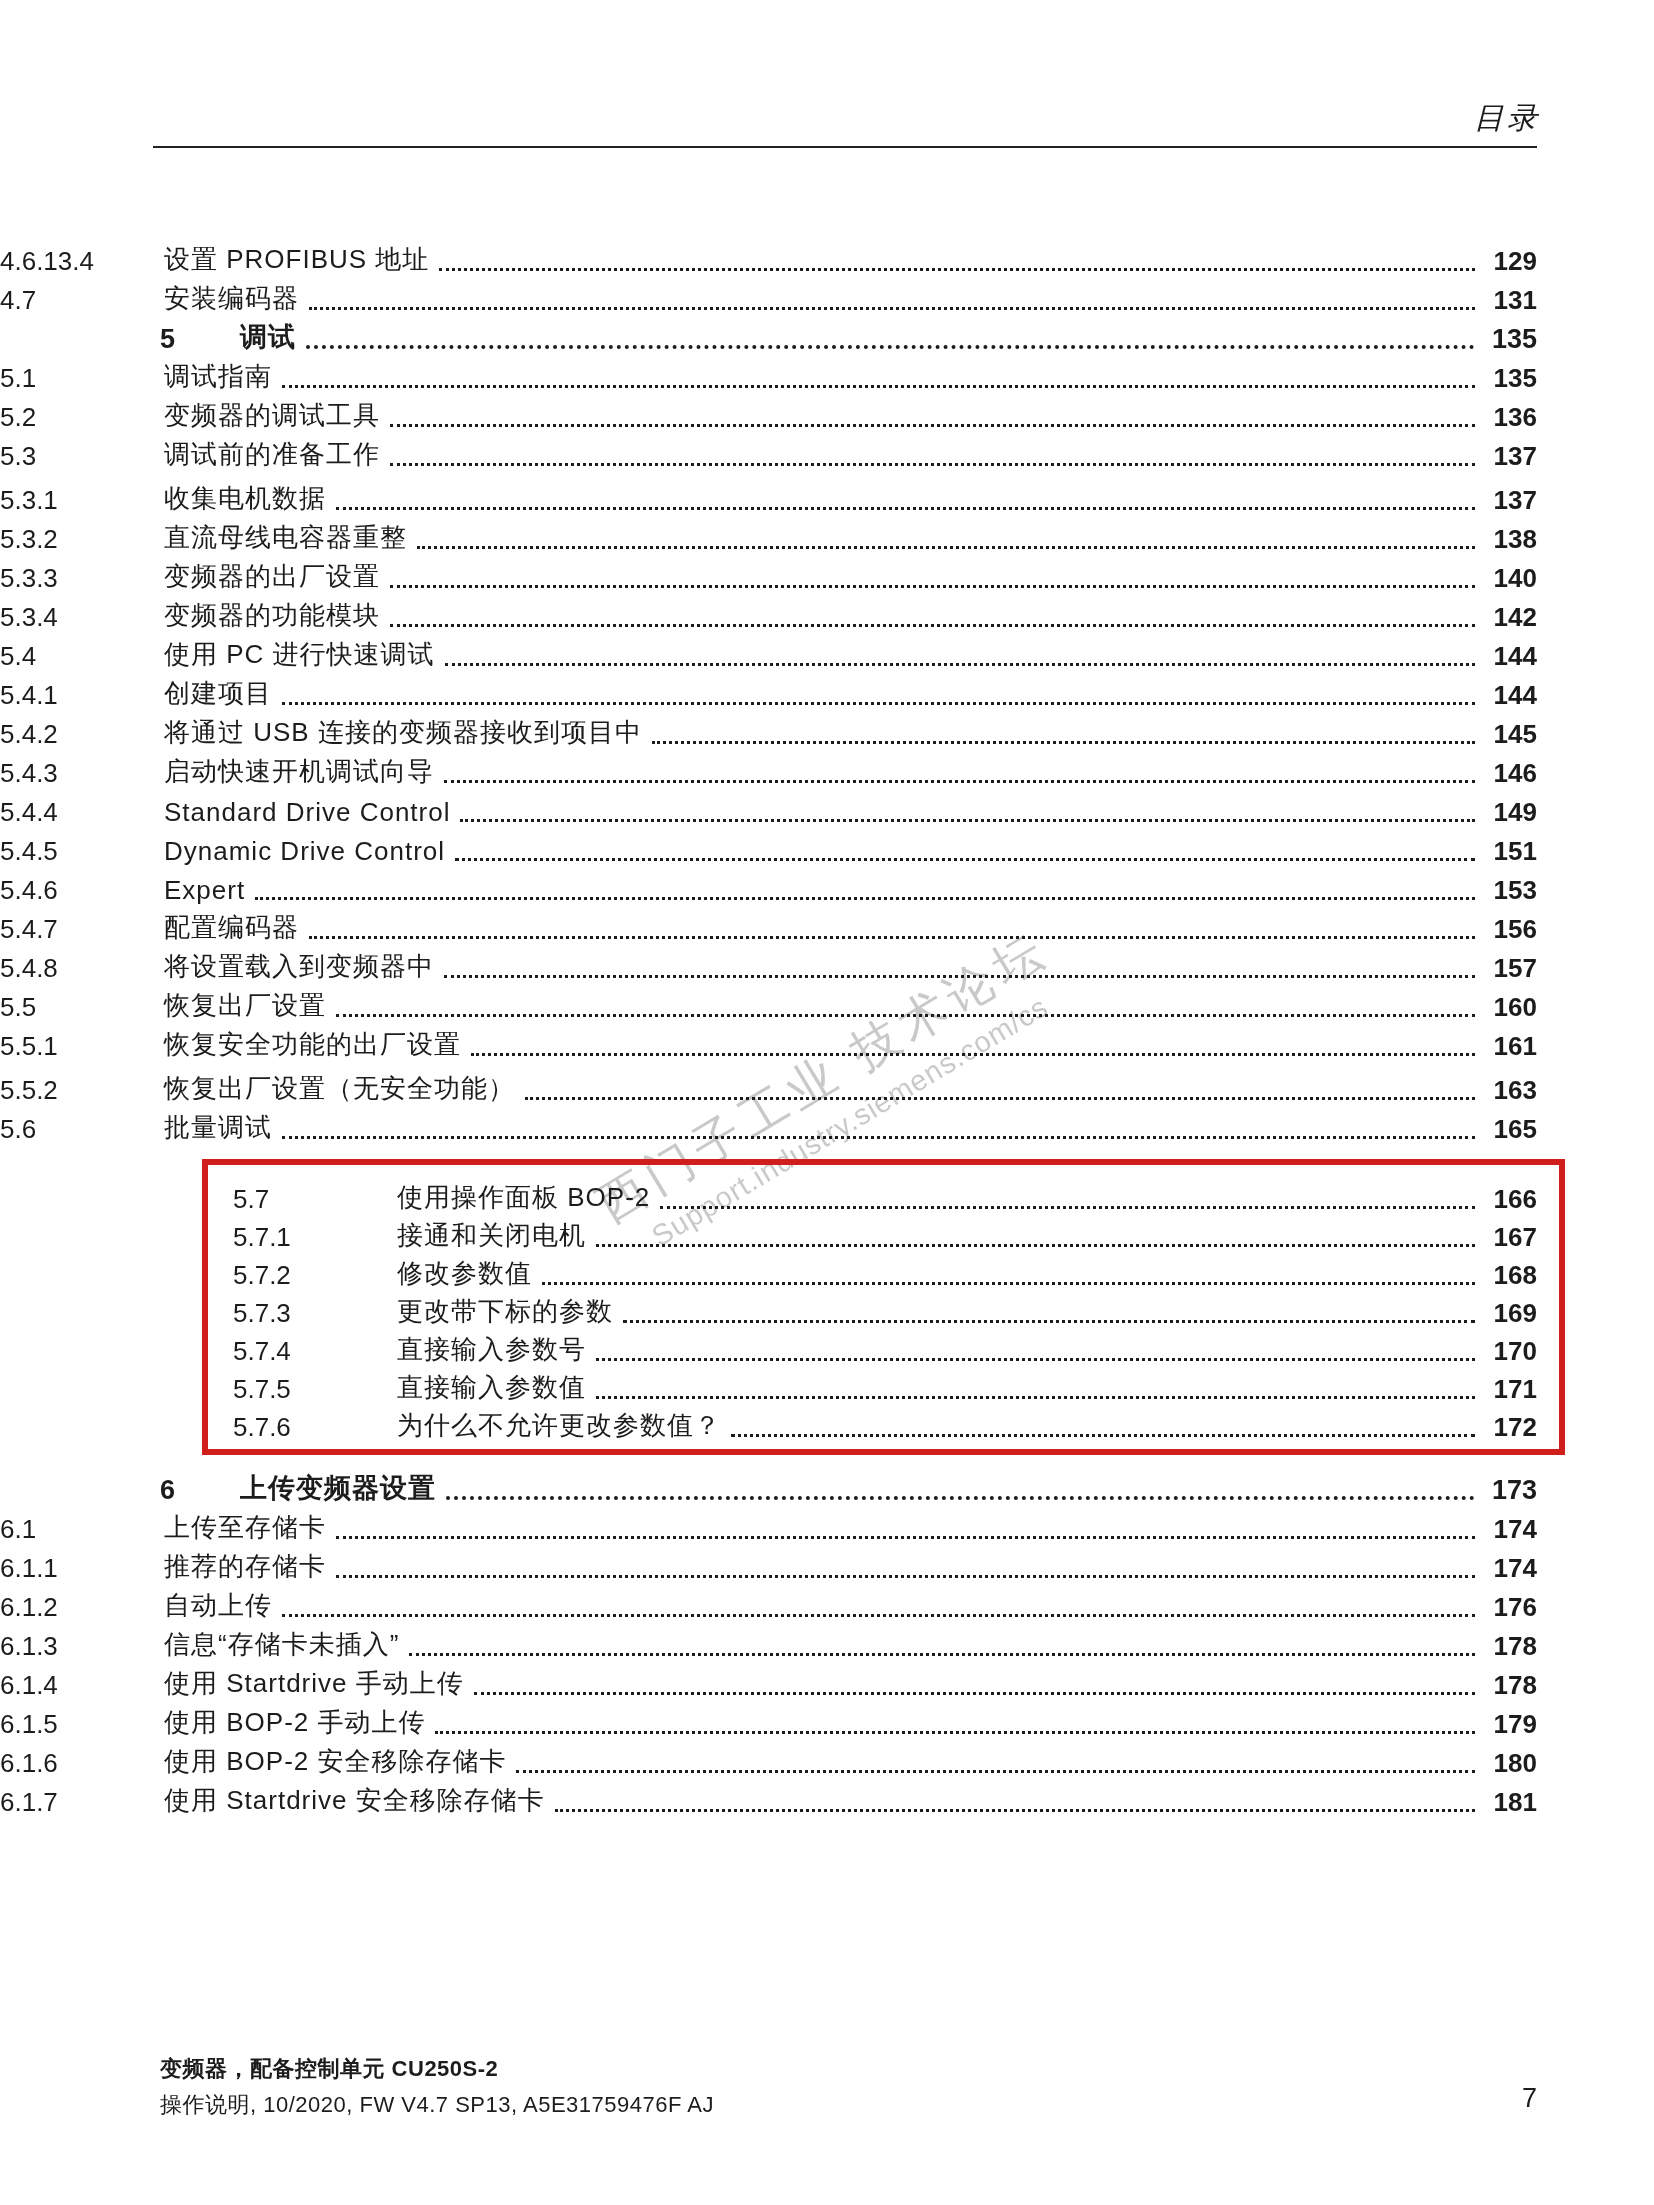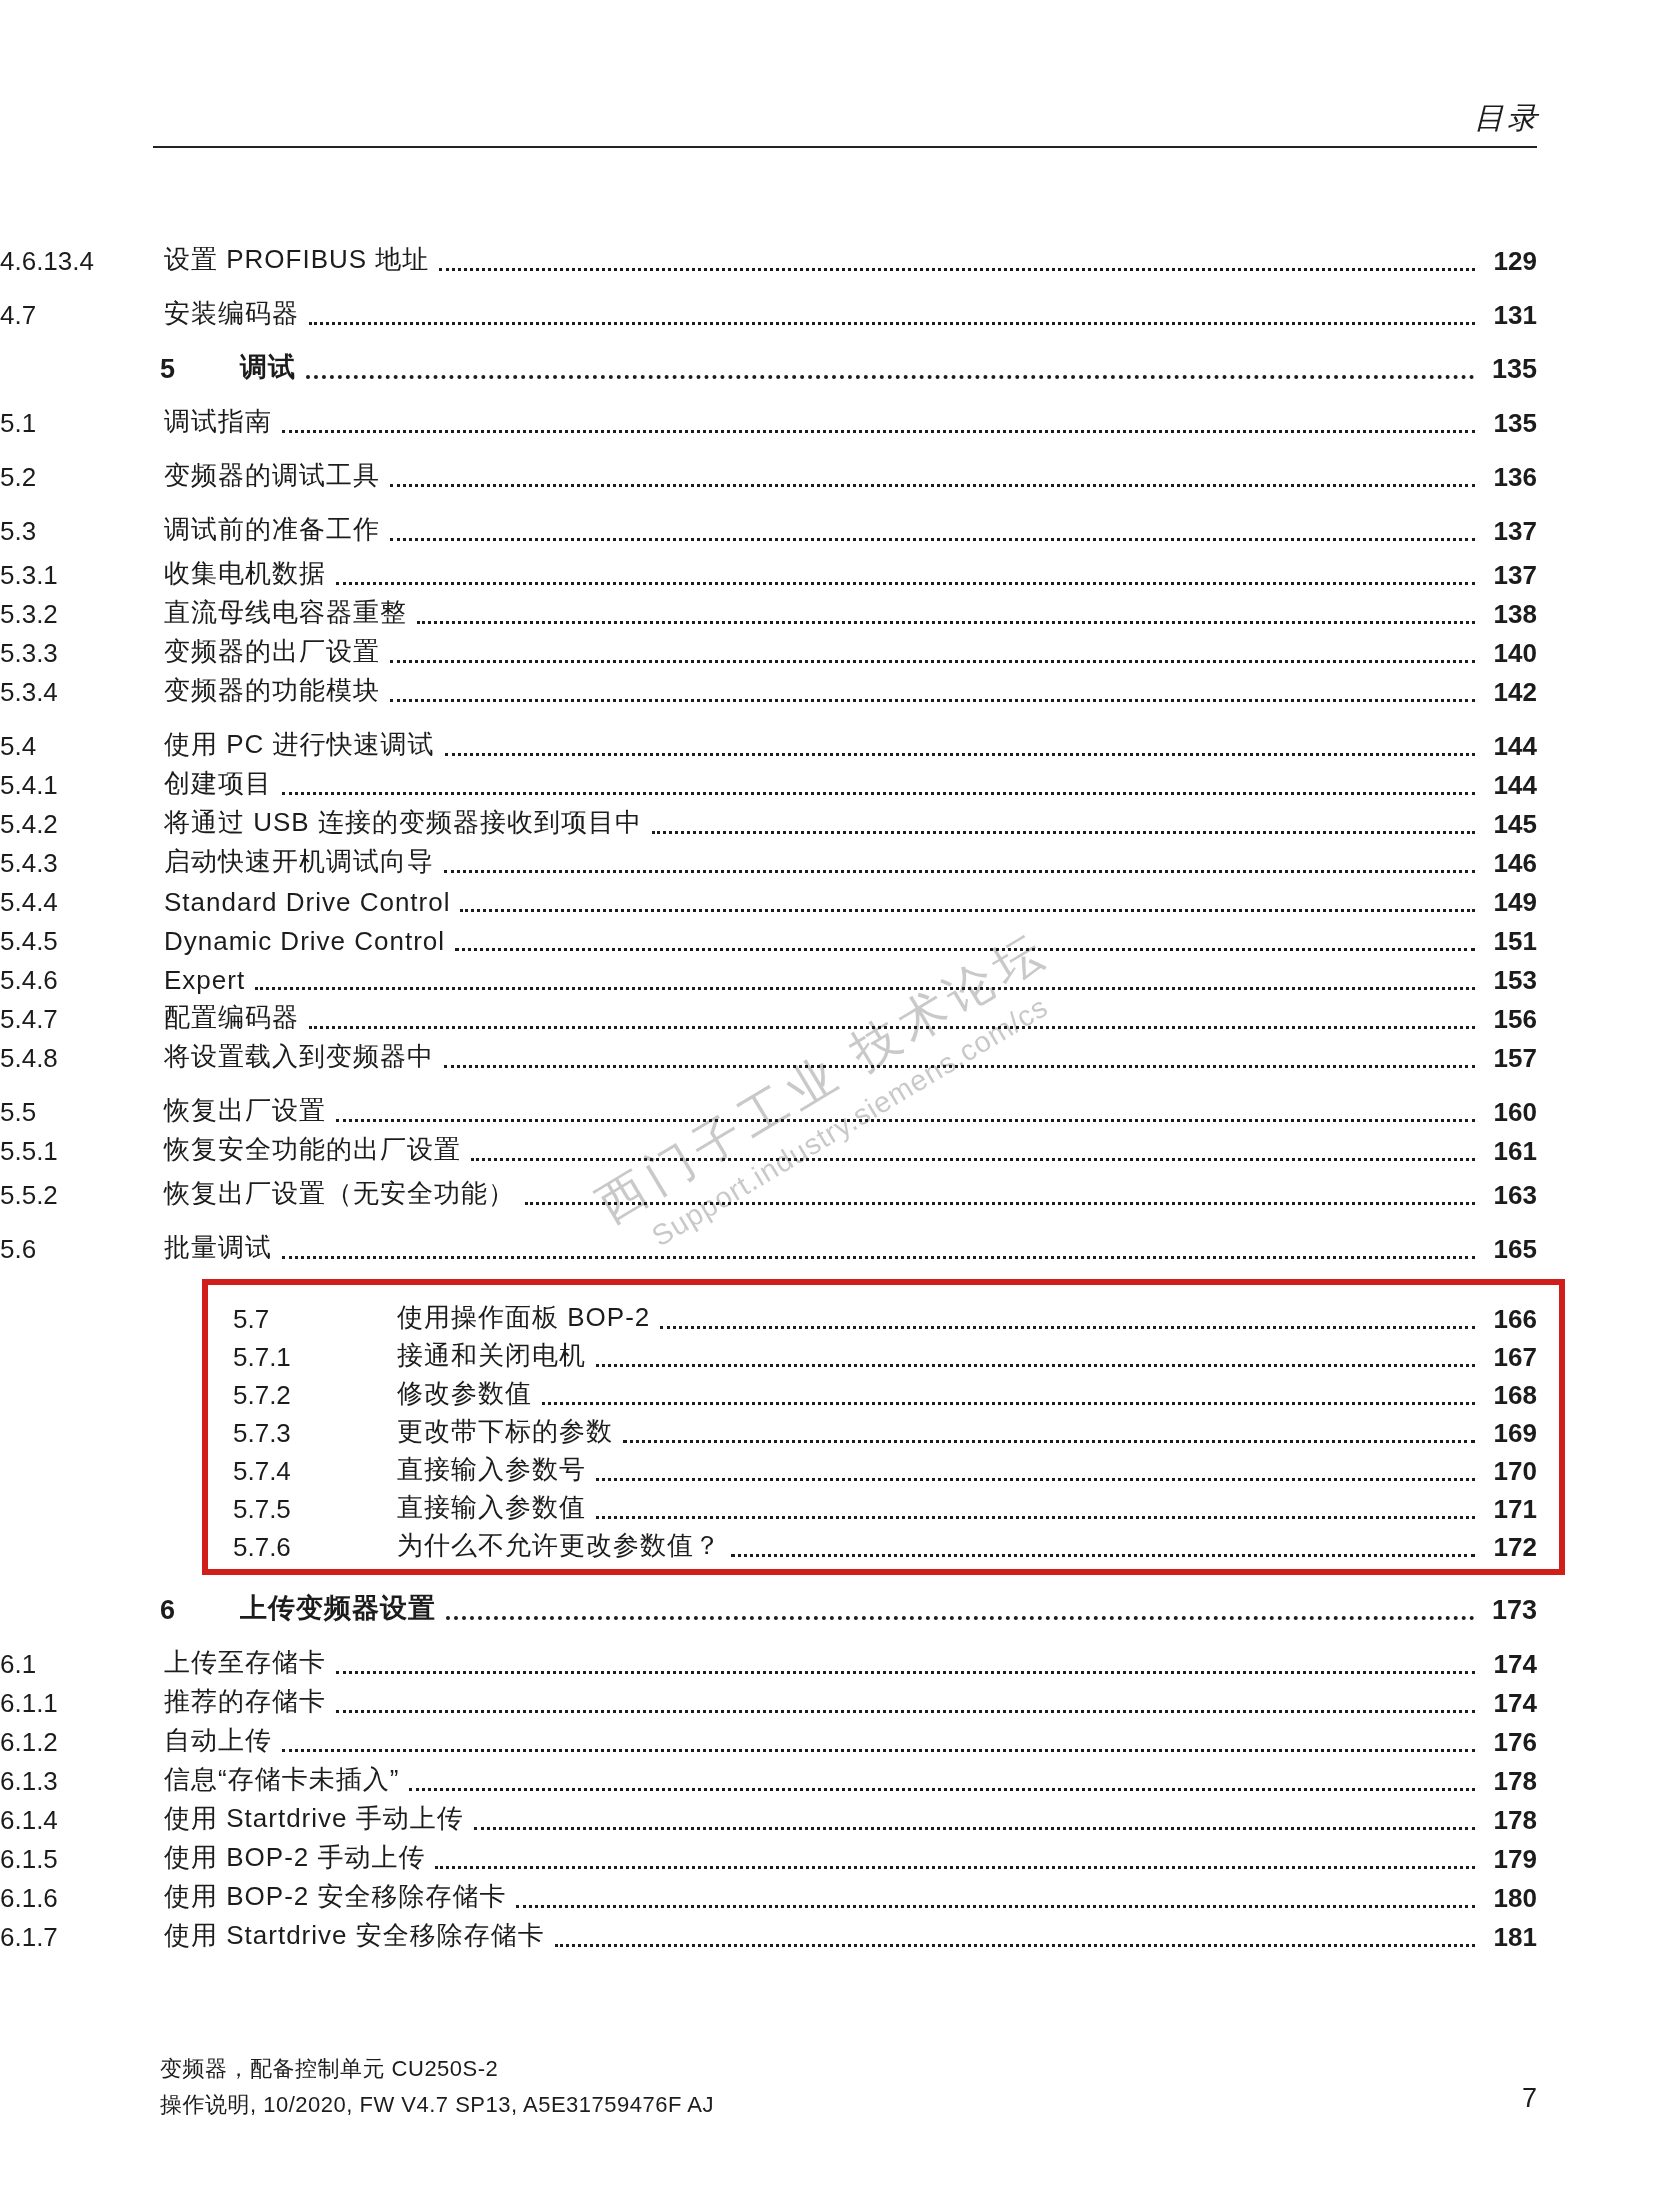--- a/index.html
+++ b/index.html
@@ -84,21 +84,21 @@
     text-align: right;
     font-weight: bold;
   }
   .row.chapter {
     font-weight: bold;
     padding-left: 160px;
     font-size: 27px;
   }
   .row.chapter .num { width: 80px; }
   .row.chapter .leader { border-bottom-width: 4px; }
-  .gap-group { margin-top: 15px; }
+  .gap-group { }
   .gap-small { margin-top: 5px; }
 
   
   .highlight-box {
     border: 6px solid #d01f1a;
     margin: 14px 89px 12px 202px;
     padding: 12px 22px 6px 0;
   }
   .highlight-box .row {
     height: 38px;
@@ -106,20 +106,21 @@
     padding-right: 0;
   }
 
   
   .footer-line1 {
     position: absolute;
     left: 160px;
     top: 2054px;
     font-size: 22px;
     letter-spacing: 0.5px;
+    font-weight: bold;
   }
   .footer-line2 {
     position: absolute;
     left: 160px;
     top: 2090px;
     font-size: 22px;
     letter-spacing: 0.5px;
   }
   .page-number {
     position: absolute;

